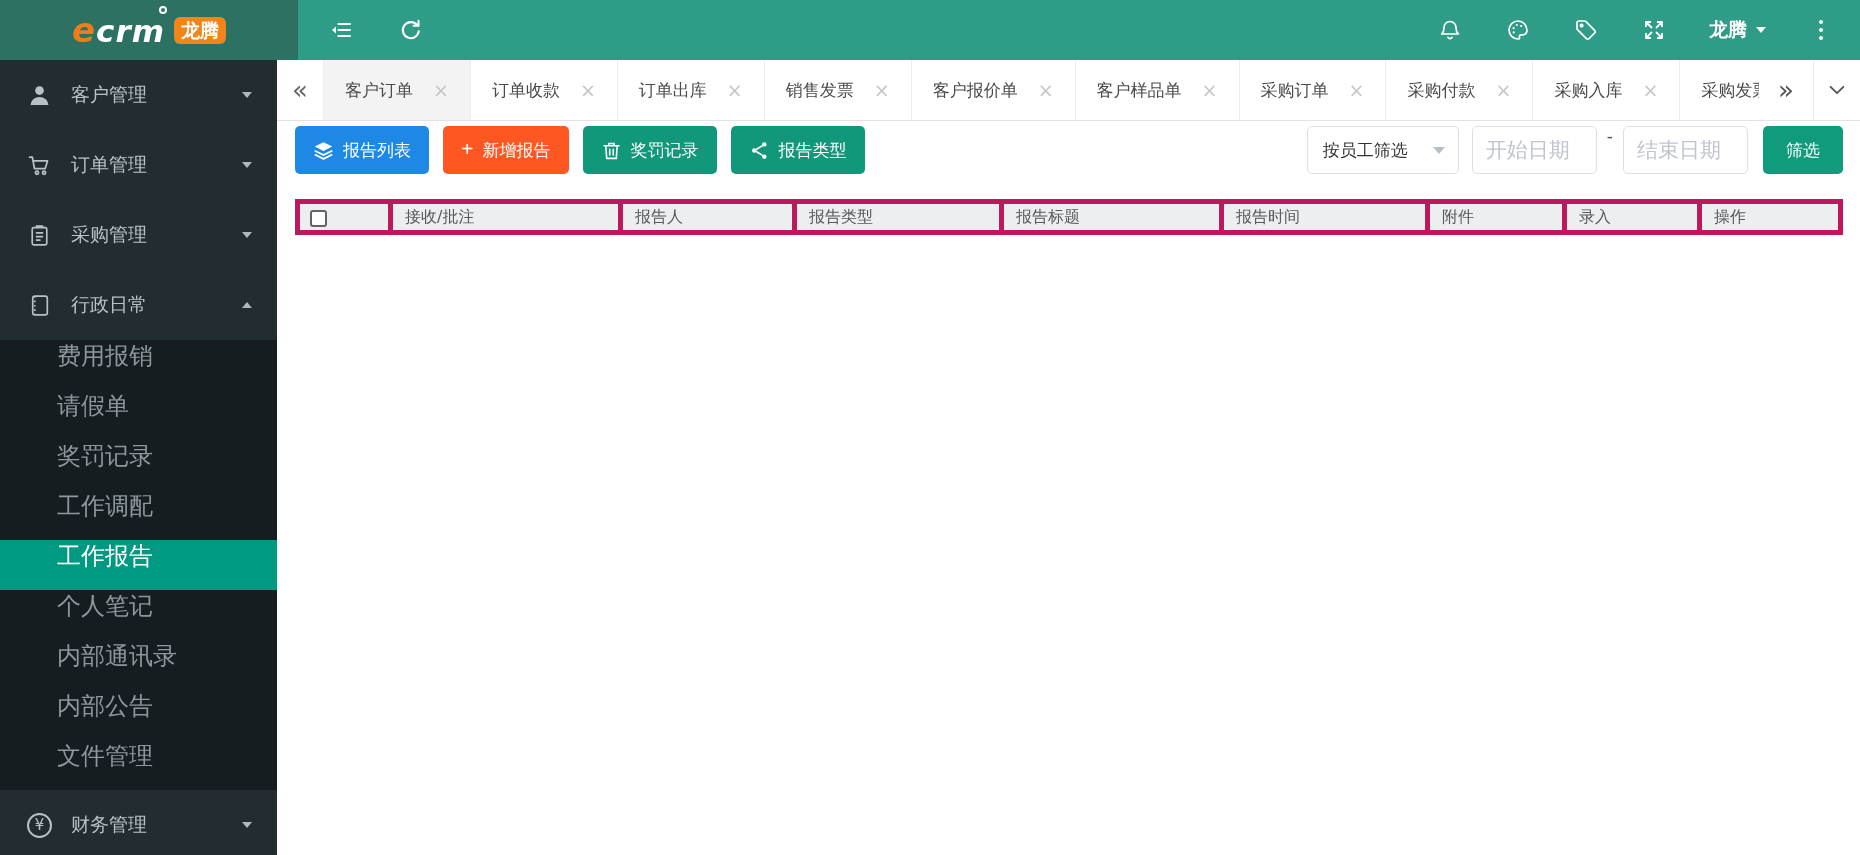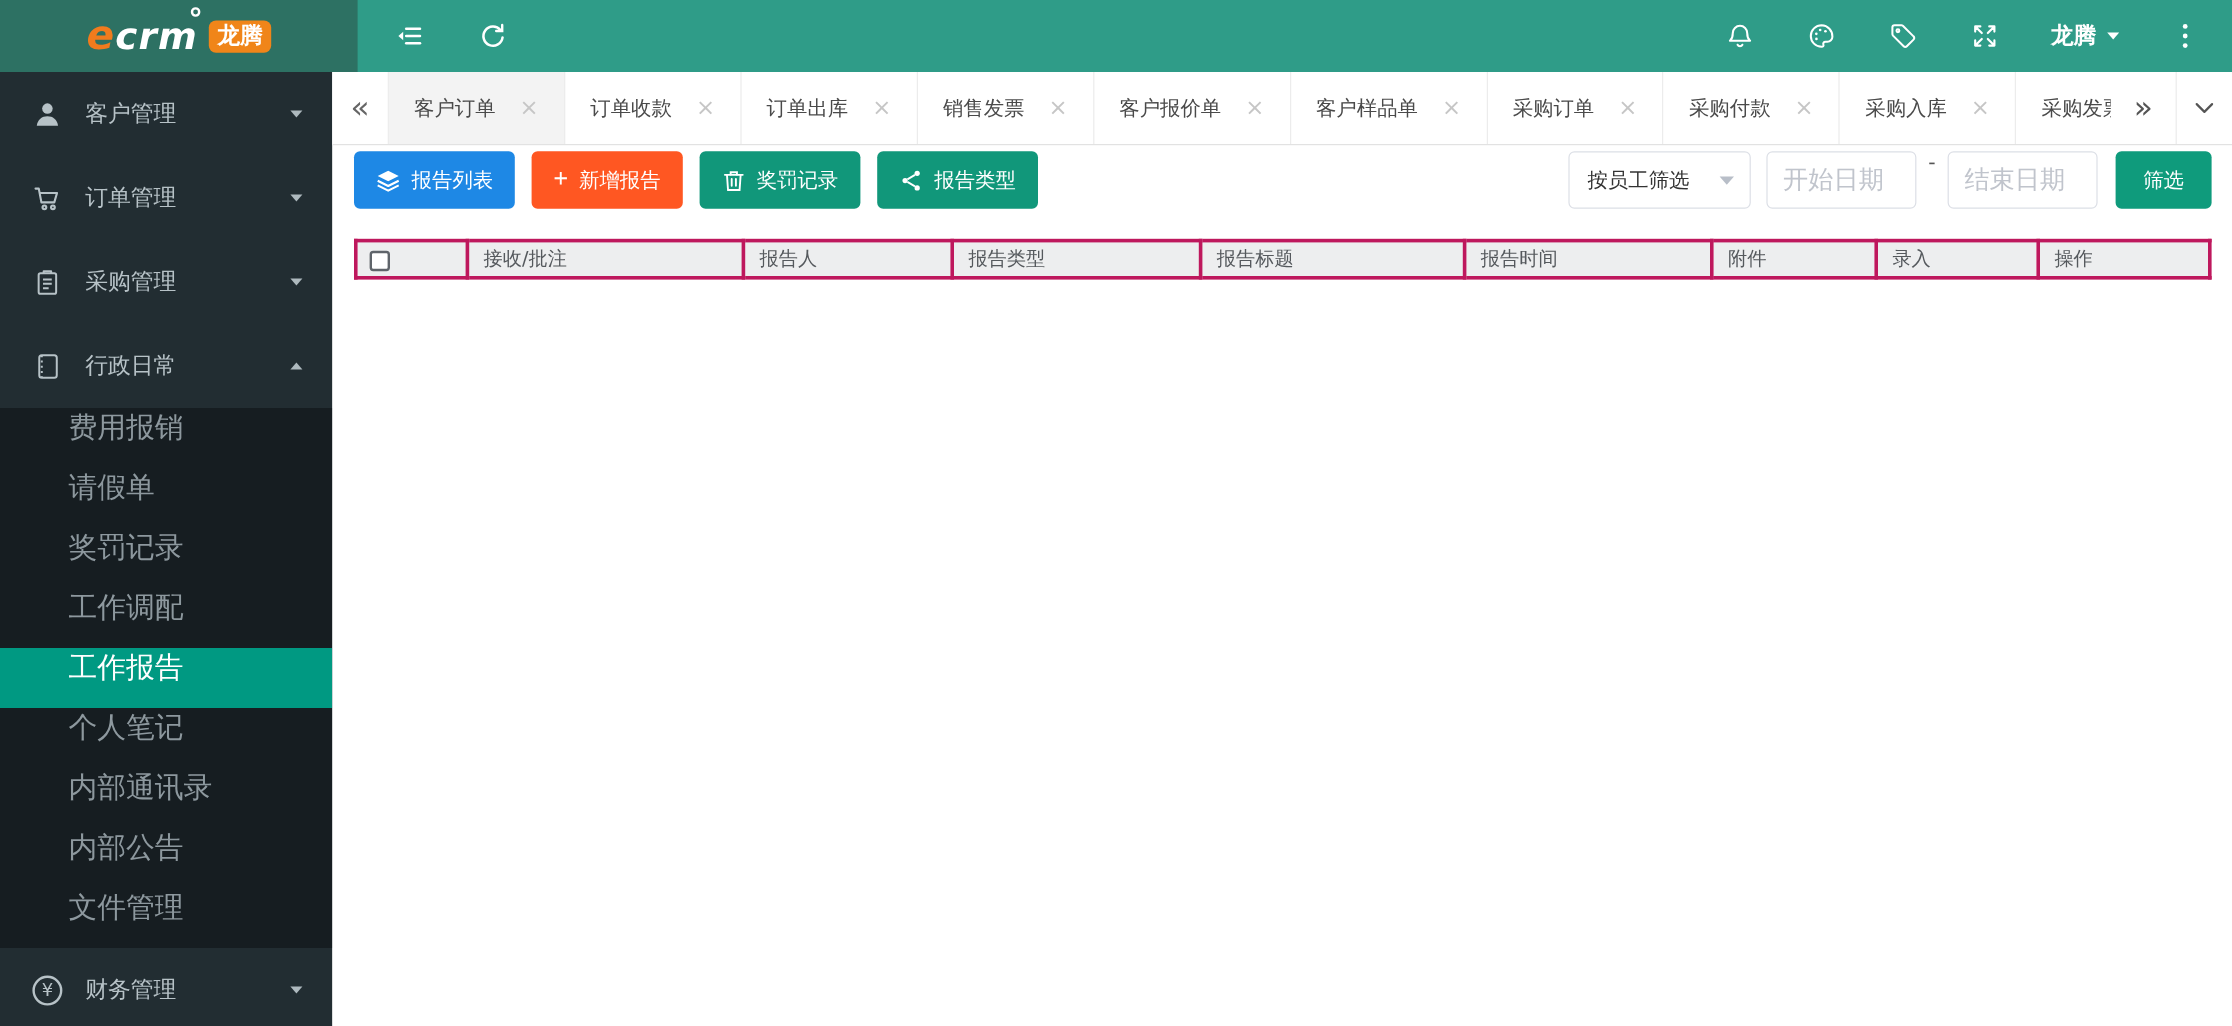--- a/index.html
+++ b/index.html
@@ -68,21 +68,21 @@
   .select-box { width:152px; height:48px; border:1px solid #dcdfe6; border-radius:5px; display:flex; align-items:center; padding:0 13px 0 15px; font-size:17px; color:#333; background:#fff; margin-right:13px; cursor:pointer; }
   .select-caret { margin-left:auto; width:0; height:0; border:6px solid transparent; border-top:7px solid #b8bec8; margin-top:6px; }
   .date-input { width:125px; height:48px; border:1px solid #dcdfe6; border-radius:5px; padding:0 13px; font-size:21px; color:#333; outline:none; font-family:inherit; }
   .date-input::placeholder { color:#c0c4cc; }
   .dash-sep { margin:0 10px; color:#555; font-size:17px; }
   .btn-filter { width:80px; height:48px; background:#0f9b7c; border:none; border-radius:5px; color:#fff; font-size:17px; margin-left:15px; cursor:pointer; font-family:inherit; }
 
   
   .table-wrap { margin-top:25px; }
   table { width:100%; border-collapse:collapse; table-layout:fixed; }
-  th { background:#edeeef; border:3px solid #be185d; height:31px; font-weight:normal; font-size:16px; color:#55595d; text-align:left; padding:0 4px 0 12px; overflow:hidden; white-space:nowrap; }
+  th { background:#edeeef; border:5px solid #be185d; height:31px; font-weight:normal; font-size:16px; color:#55595d; text-align:left; padding:0 4px 0 12px; overflow:hidden; white-space:nowrap; }
   th.cb-cell { padding-left:10px; }
   .checkbox { display:inline-block; width:17px; height:17px; border:2px solid #5f646a; border-radius:3px; background:#fff; vertical-align:middle; cursor:pointer; }
 </style>
 </head>
 <body>
 
 <div class="app">
 
   <div class="topbar">
     <div class="logo-area">

